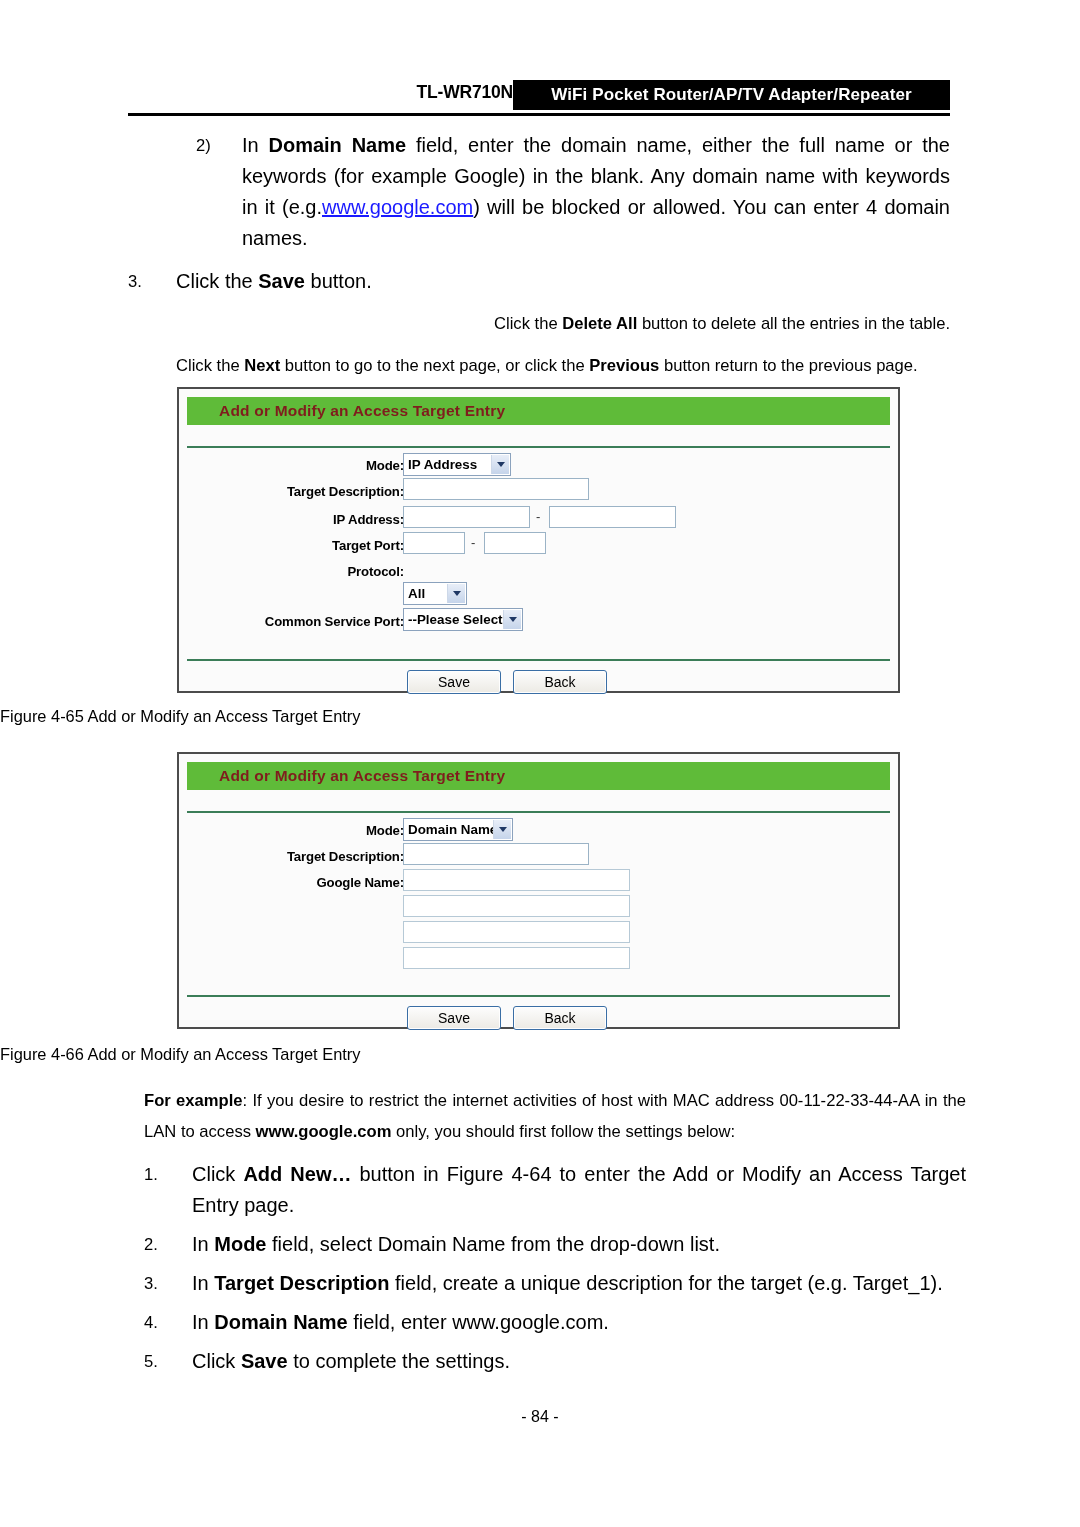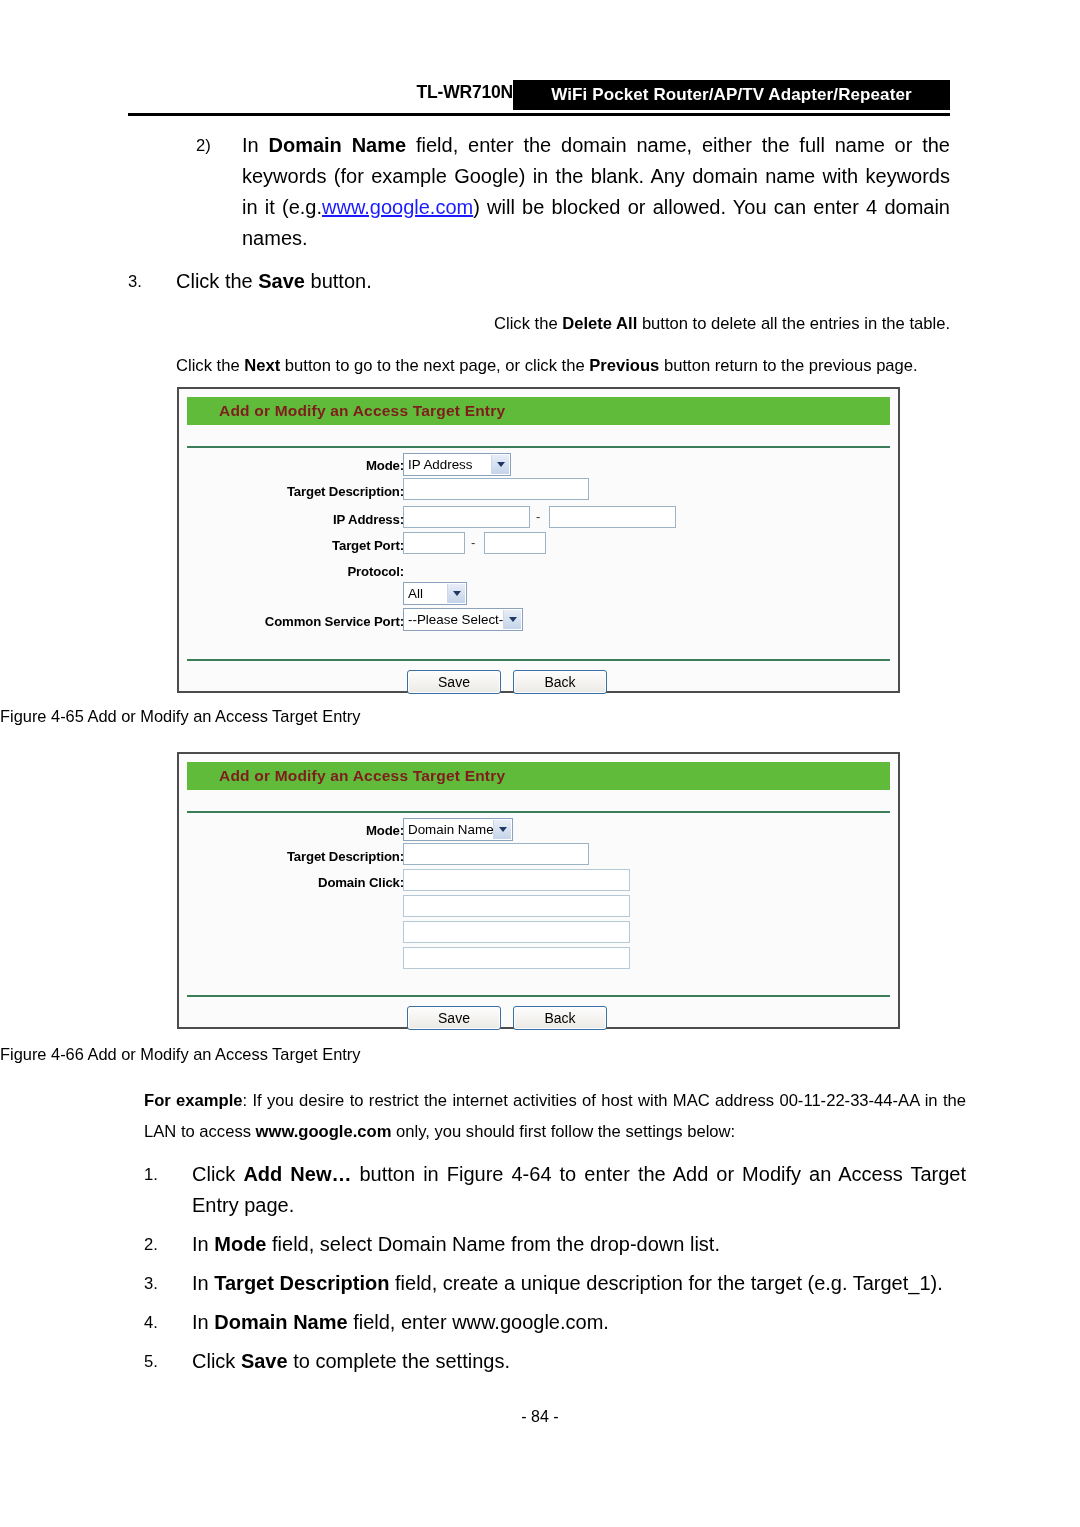--- a/index.html
+++ b/index.html
@@ -165,20 +165,21 @@
     box-sizing: border-box;
     height: 23px;
     background: #ffffff;
     border: 1px solid #8ba2bd;
     display: flex;
     align-items: center;
     padding-left: 4px;
     font-size: 13.4px;
     color: #000;
     white-space: nowrap;
+    font-weight: bold;
   }
   .sel .arrow-box {
     position: absolute;
     right: 1px;
     top: 1px;
     bottom: 1px;
     width: 17px;
     background: linear-gradient(#e8eef8, #c5d4ea);
     border-left: 1px solid #cdd8e8;
     display: flex;
@@ -314,21 +315,21 @@
 
   <div class="lbl-col" style="left:-5px; top:69px;">Mode:</div>
   <div class="sel" style="left:224px; top:64px; width:110px;">
     <span>Domain Name</span>
     <span class="arrow-box"></span>
   </div>
 
   <div class="lbl-col" style="left:-5px; top:95px;">Target Description:</div>
   <input class="txt" type="text" style="left: 224px; top: 89px; width: 186px;" value="">
 
-  <div class="lbl-col" style="left:-5px; top:121px;">Domain Click:</div>
+  <div class="lbl-col" style="left:-5px; top:121px;">Google Name:</div>
   <input class="txt lt" type="text" style="left: 224px; top: 115px; width: 227px;" value="">
   <input class="txt lt" type="text" style="left: 224px; top: 141px; width: 227px;" value="">
   <input class="txt lt" type="text" style="left: 224px; top: 167px; width: 227px;" value="">
   <input class="txt lt" type="text" style="left: 224px; top: 193px; width: 227px;" value="">
 
   <div class="ui-hr" style="top:241px;"></div>
 
   <div class="btn" style="left:228px; top:252px; width:94px;">
     <span>Save</span>
   </div>

